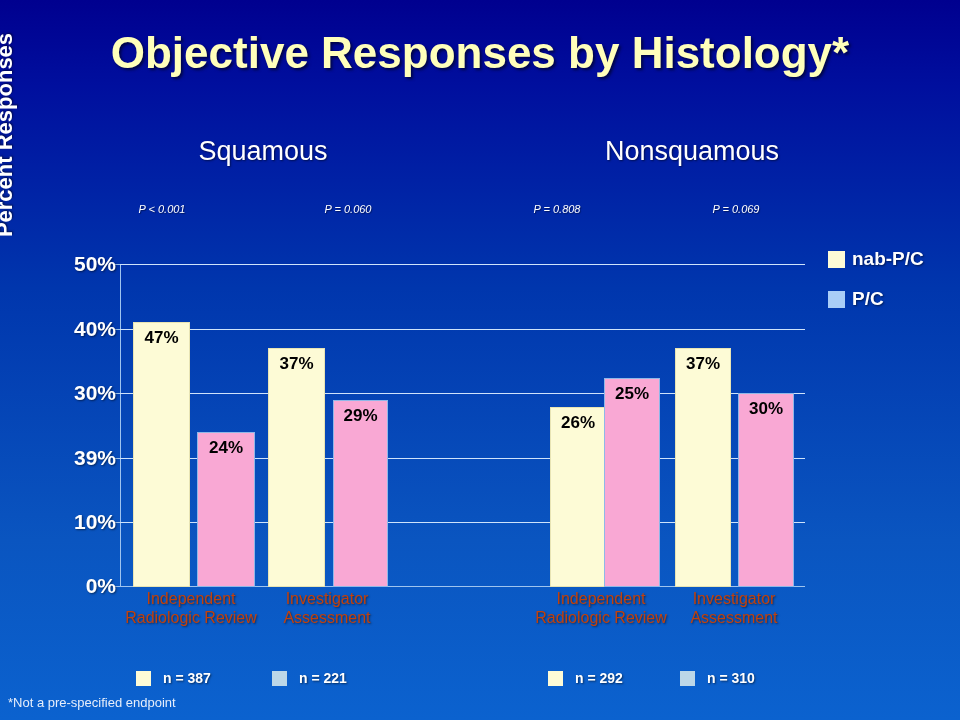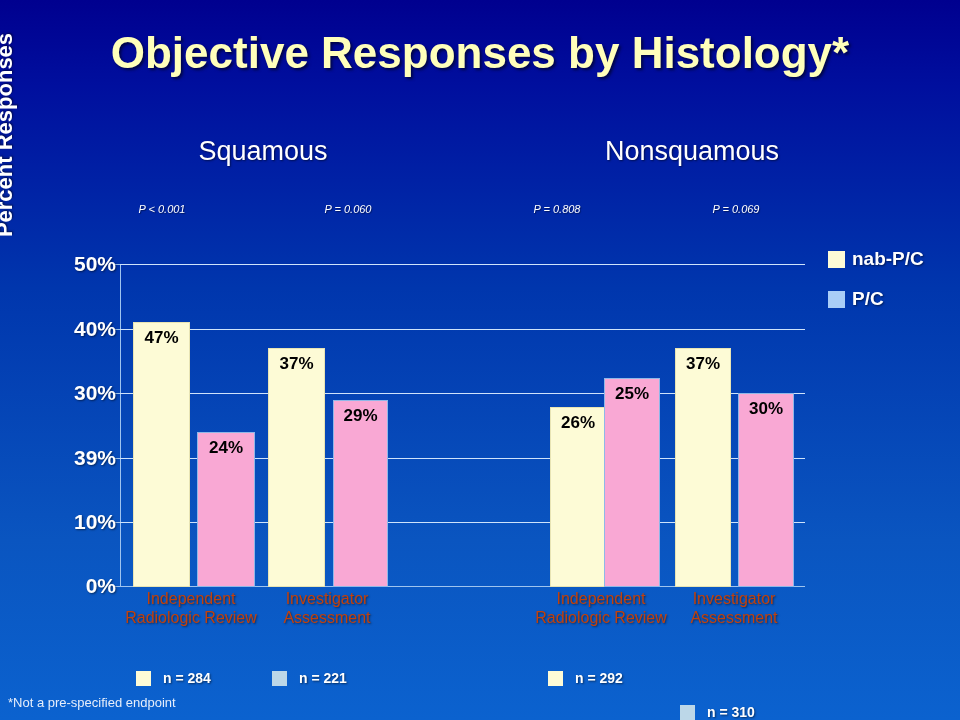--- a/index.html
+++ b/index.html
@@ -80,21 +80,21 @@
 
   .nrow { position:absolute; top:670px; display:flex; align-items:center; }
   .nswatch { width:15px; height:15px; margin-right:12px; }
   .nswatch.nab { background:#fdfbd6; }
   .nswatch.pc  { background:#bcd7e8; }
   .ntext { font-size:14px; font-weight:bold; color:#ffffff;
     text-shadow:1px 1px 2px rgba(0,0,0,0.5); }
   #nrow-0 { left:136px; }
   #nrow-1 { left:272px; }
   #nrow-2 { left:548px; }
-  #nrow-3 { left:680px;margin-top:34px; }
+  #nrow-3 { left:680px; }
 
   #footnote {
     position:absolute; left:8px; top:695px; font-size:13px; color:#e6eefb;
   }
   #watermark {
     position:absolute; right:14px; top:673px;
     font-size:28px; font-weight:bold; font-style:italic; color:#e9eef5;
     text-shadow:2px 2px 3px rgba(0,0,0,0.5);
   }
 </style>
@@ -177,21 +177,21 @@
       <span class="legend-text">nab-P/C</span>
     </div>
     <div class="legend-row">
       <span class="legend-swatch pc"></span>
       <span class="legend-text">P/C</span>
     </div>
   </div>
 
   <div class="nrow" id="nrow-0">
     <span class="nswatch nab"></span>
-    <span class="ntext">n = 284</span>
+    <span class="ntext">n = 387</span>
   </div>
   <div class="nrow" id="nrow-1">
     <span class="nswatch pc"></span>
     <span class="ntext">n = 221</span>
   </div>
   <div class="nrow" id="nrow-2">
     <span class="nswatch nab"></span>
     <span class="ntext">n = 292</span>
   </div>
   <div class="nrow" id="nrow-3">

